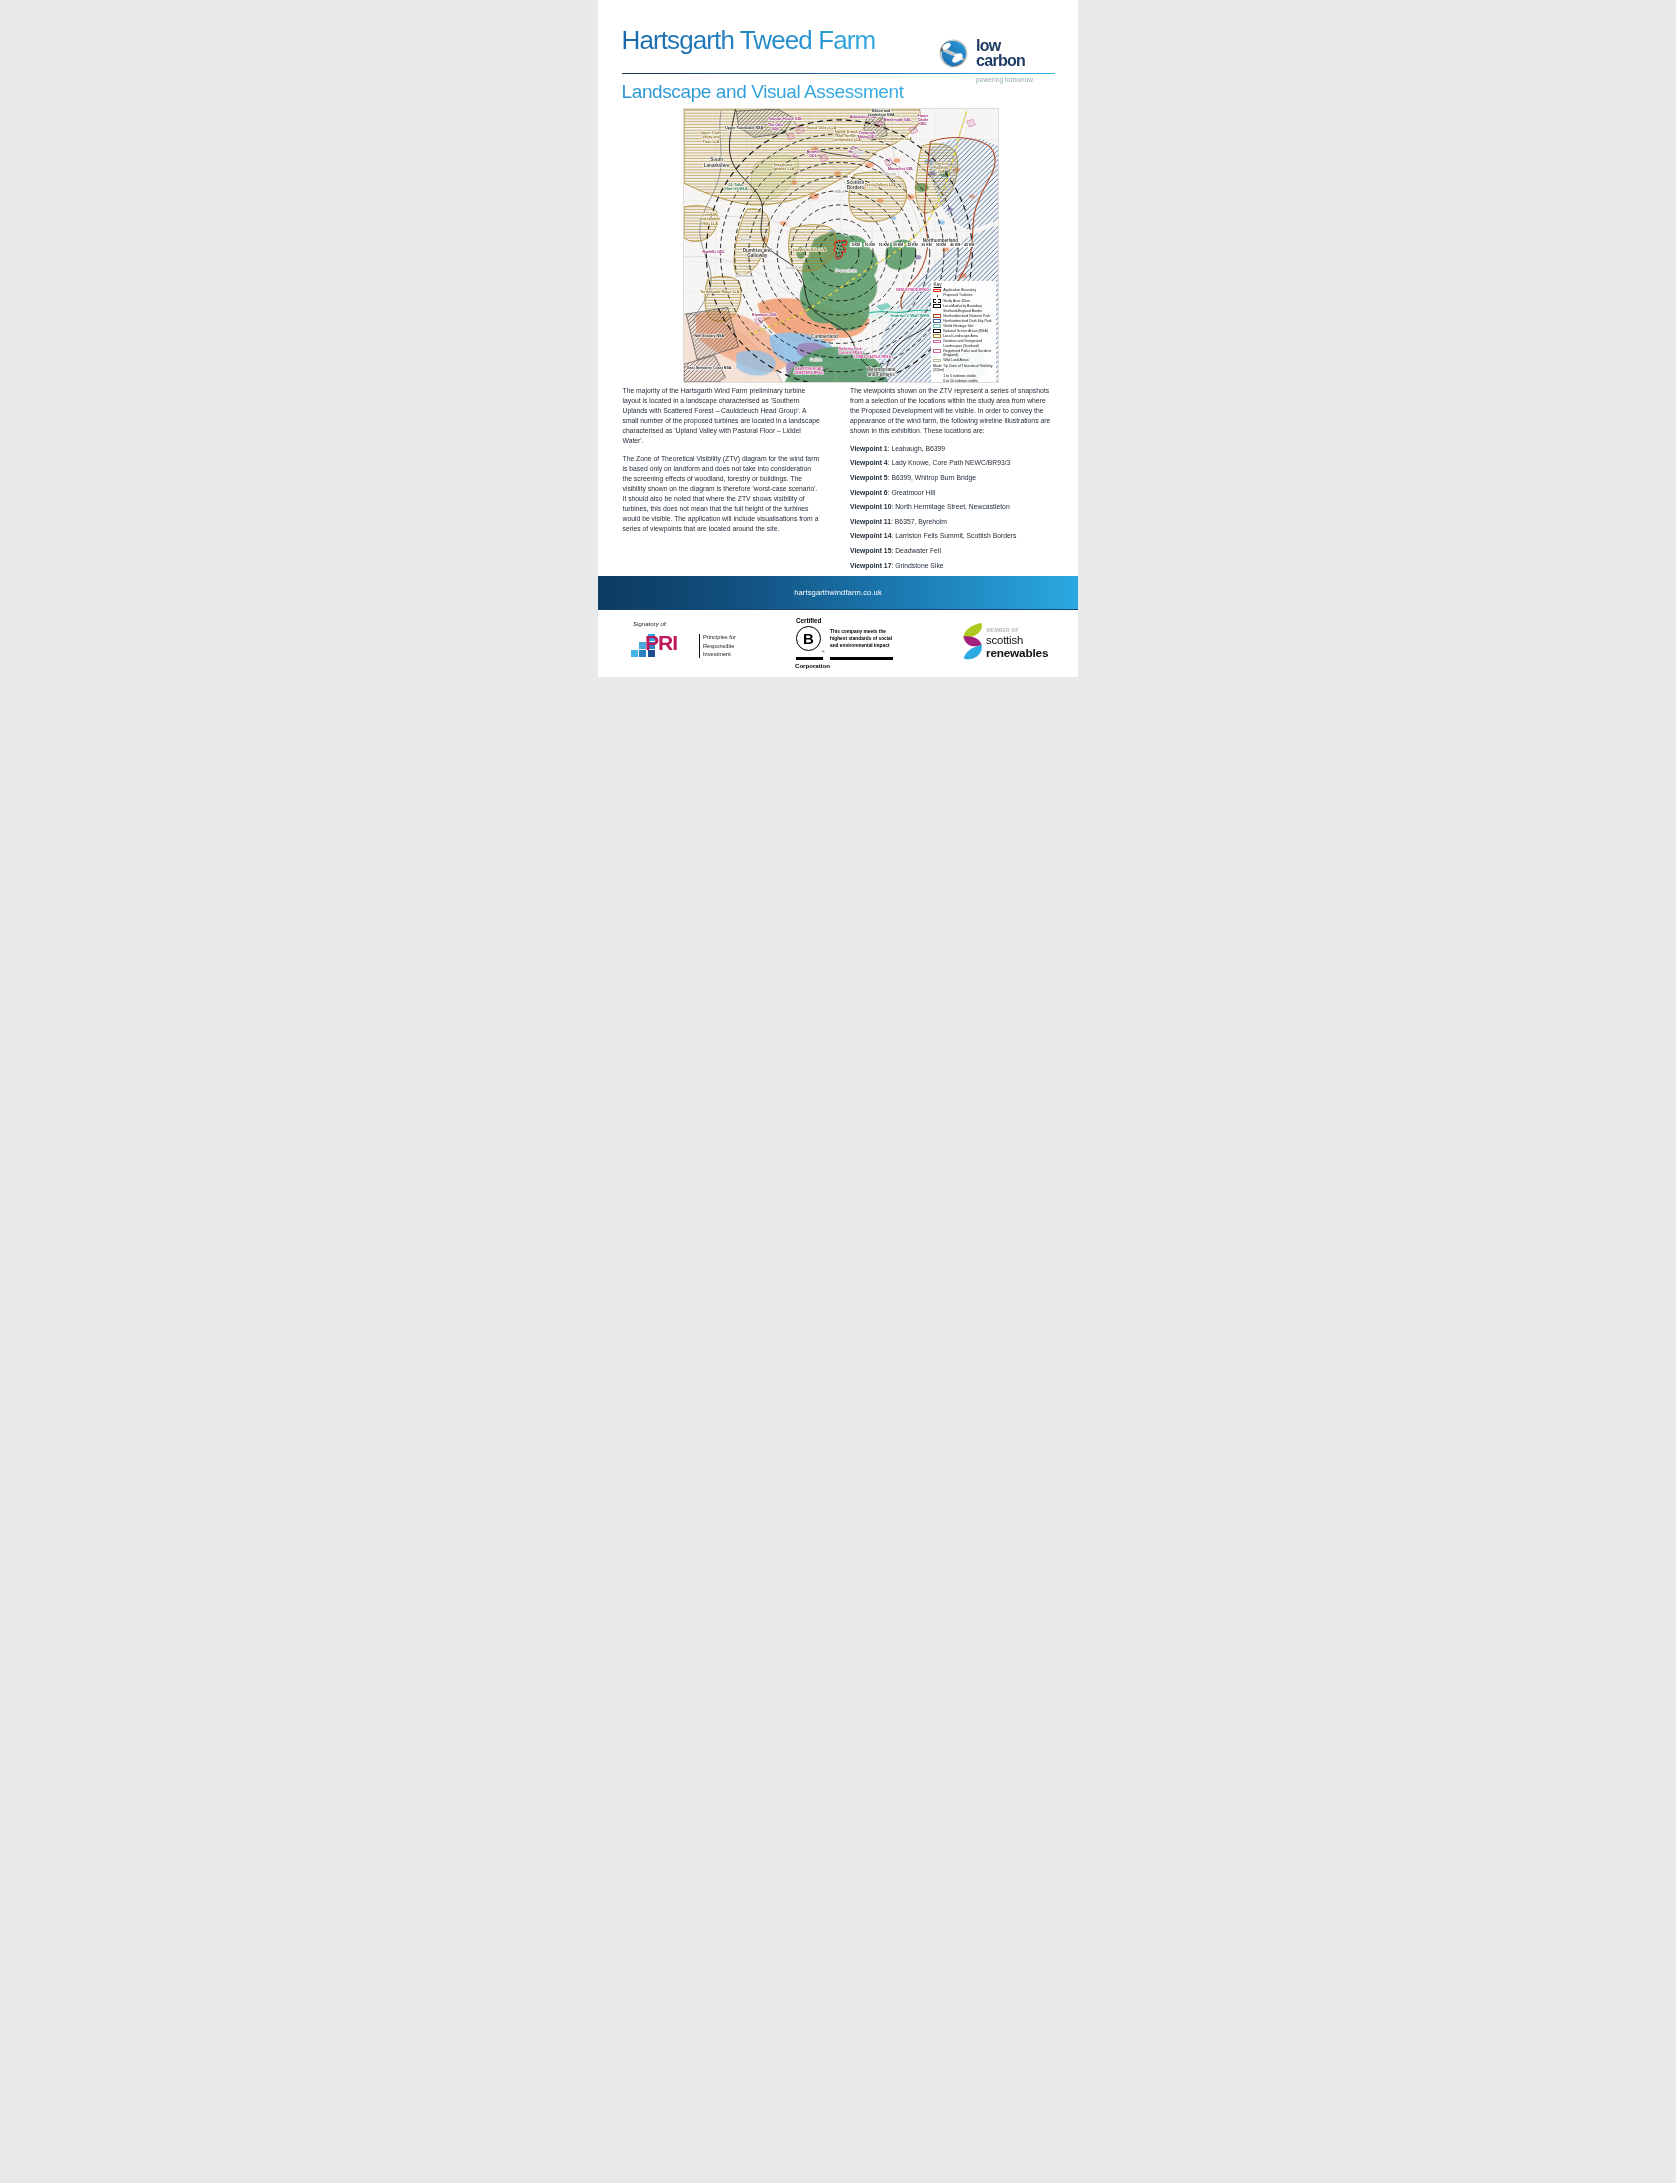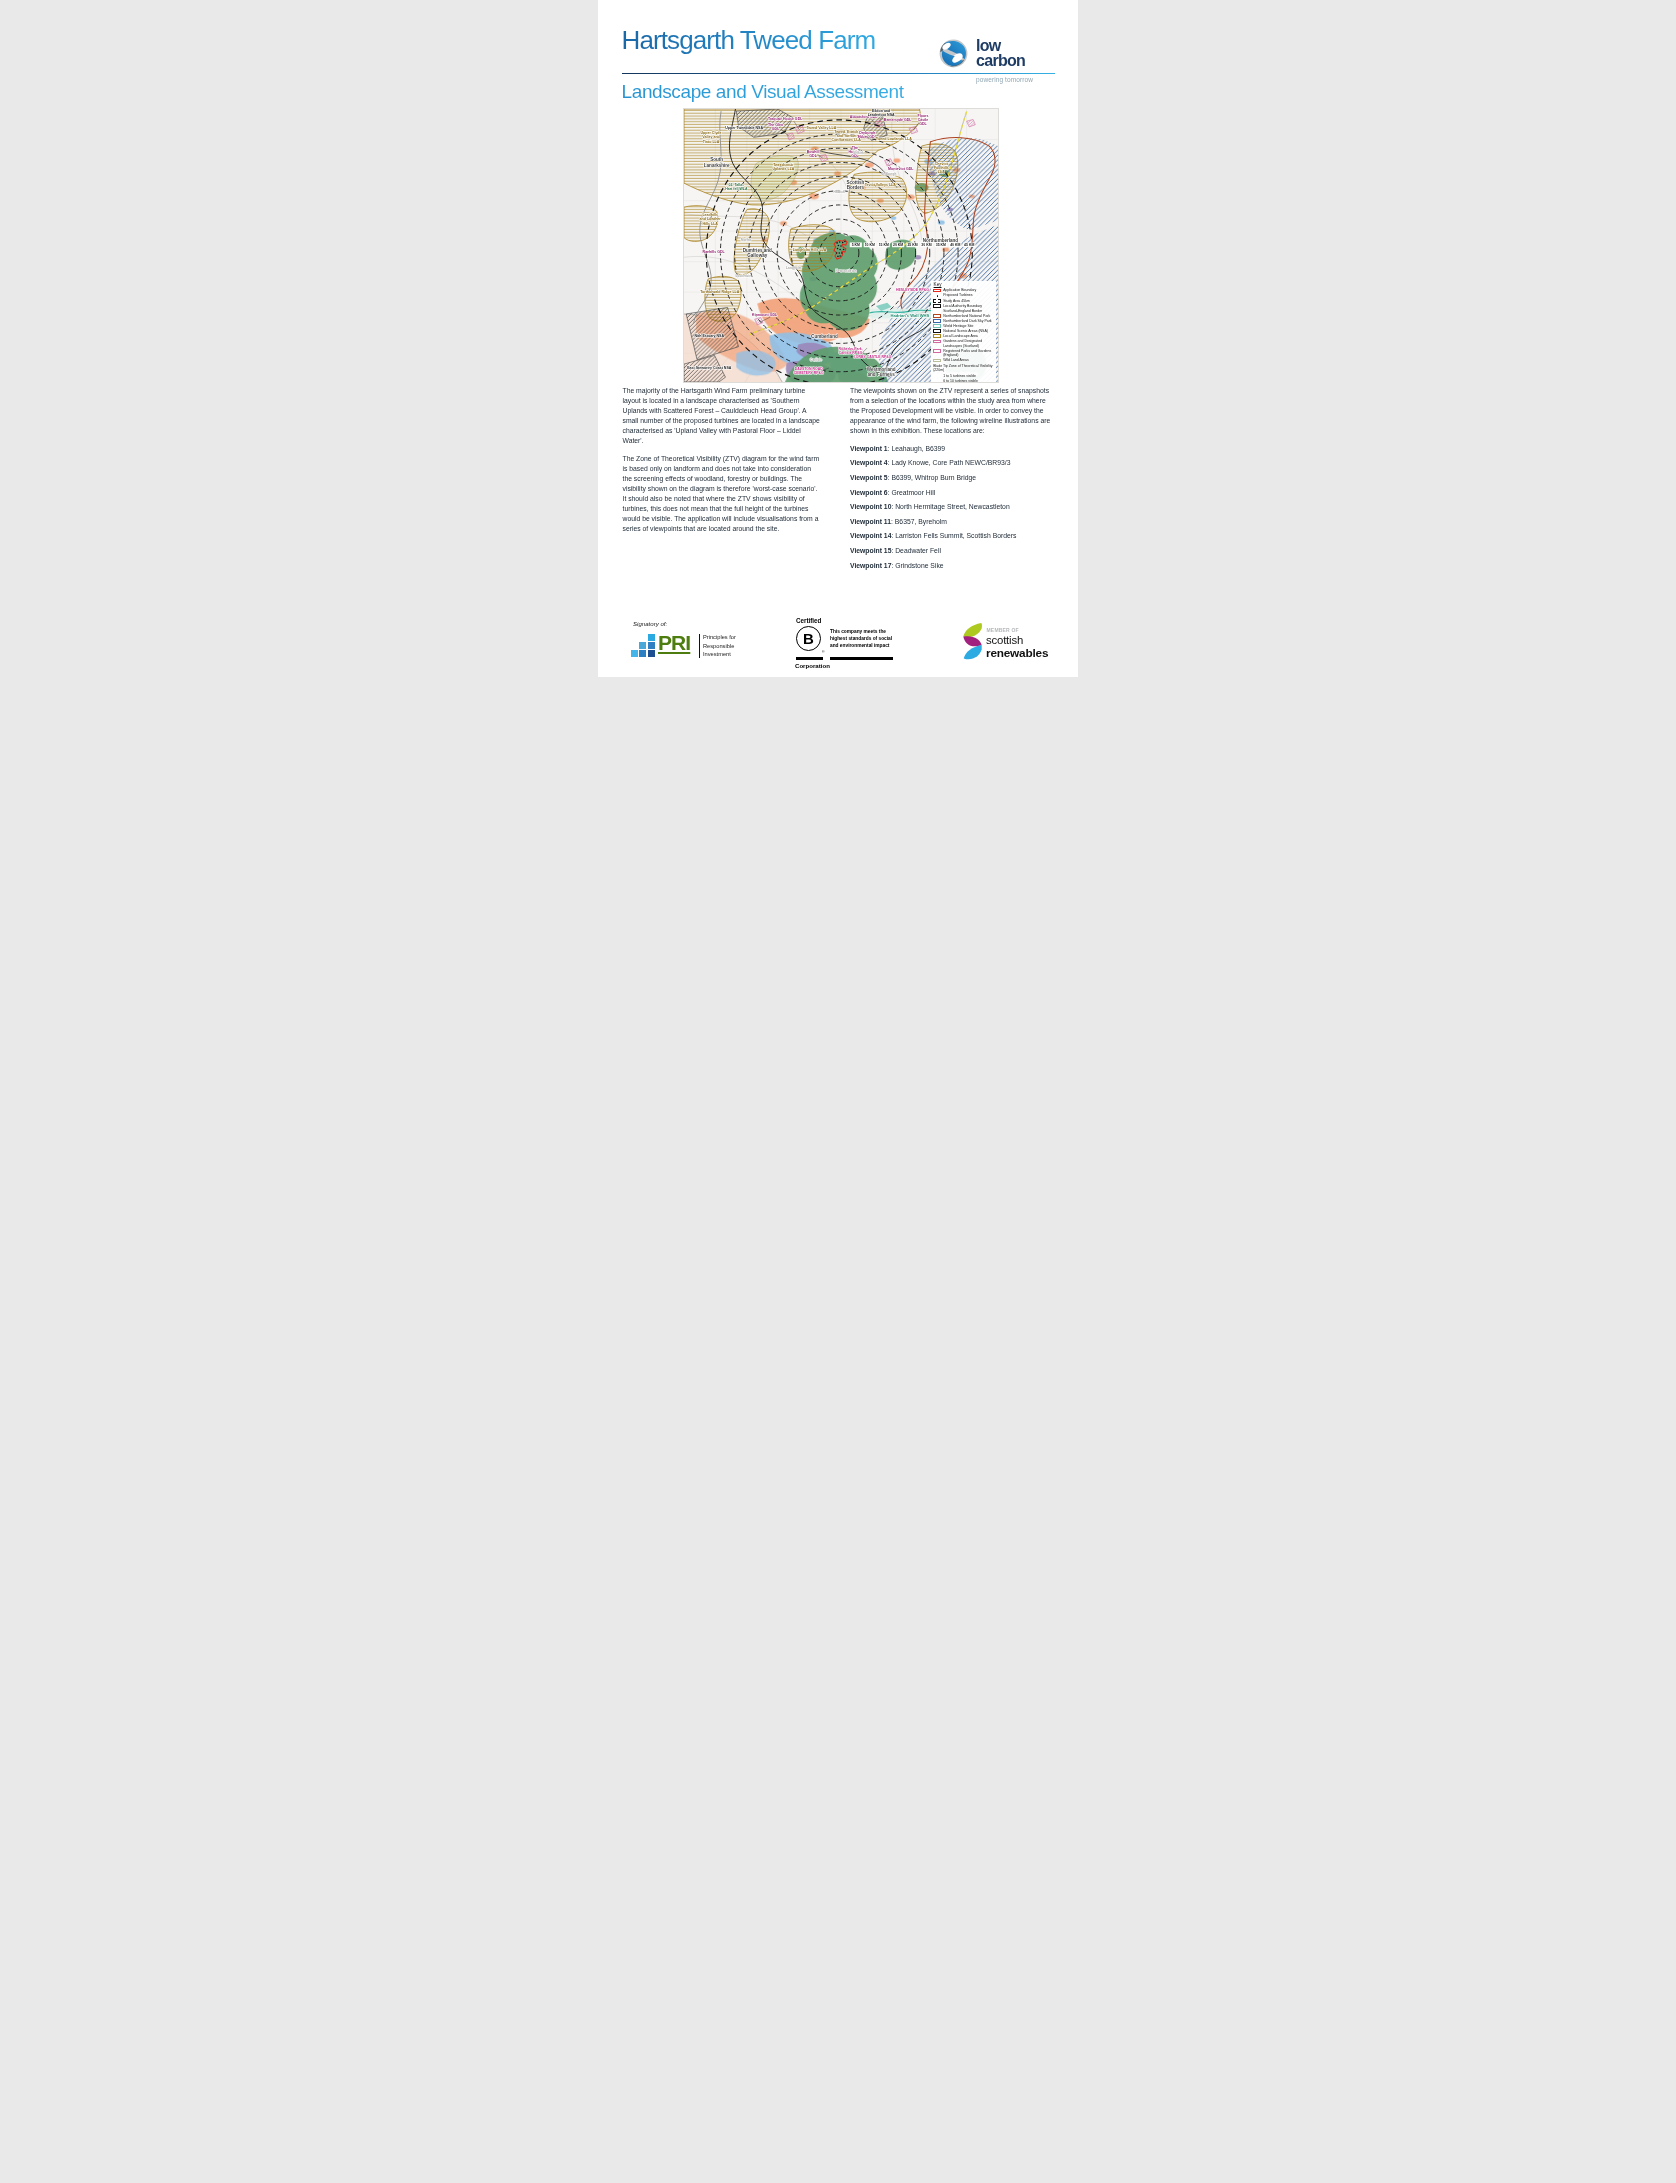--- a/index.html
+++ b/index.html
@@ -74,21 +74,21 @@
   .signatory{position:absolute;left:35px;top:620px;font-style:italic;font-size:6.1px;color:#1c1c1c;}
   .pri{position:absolute;left:33px;top:633px;height:27px;}
   .pri-squares{position:absolute;left:0;top:0.9px;width:24.5px;height:24.5px;}
   .pri-squares div{position:absolute;width:7px;height:7px;}
   .pri .s-c3r1{left:16.6px;top:0;background:#2baae2;}
   .pri .s-c2r2{left:8.3px;top:8.3px;background:#4aa8d8;}
   .pri .s-c3r2{left:16.6px;top:8.3px;background:#2f80c3;}
   .pri .s-c1r3{left:0;top:16.6px;background:#45b5e9;}
   .pri .s-c2r3{left:8.3px;top:16.6px;background:#2b7fc2;}
   .pri .s-c3r3{left:16.6px;top:16.6px;background:#1d4f91;}
-  .pri-word{position:absolute;left:27px;top:-1.7px;font-size:21px;font-weight:bold;letter-spacing:-0.9px;color:#4d7c0f;text-decoration:underline;}
+  .pri-word{position:absolute;left:14px;top:-1.7px;font-size:21px;font-weight:bold;letter-spacing:-0.9px;color:#be185d;}
   .pri-div{position:absolute;left:68px;top:0.9px;width:0.9px;height:24.5px;background:#111;}
   .pri-tag{position:absolute;left:72px;top:0.4px;font-size:5.7px;line-height:8.3px;color:#222;white-space:nowrap;}
 
   .bcorp{position:absolute;left:197px;top:617px;width:100px;height:57px;color:#000;}
   .bc-cert{position:absolute;left:0.9px;top:0;font-weight:bold;font-size:6.3px;}
   .bc-circle{position:absolute;left:0.9px;top:8.7px;width:23px;height:23px;border:1.7px solid #000;border-radius:50%;
     display:flex;align-items:center;justify-content:center;font-weight:bold;font-size:15px;background:#fff;}
   .bc-r{position:absolute;left:27px;top:33px;font-size:3.5px;}
   .bc-bar1{position:absolute;left:0.9px;top:40px;width:27px;height:2.6px;background:#000;}
   .bc-corp{position:absolute;left:0px;top:45px;font-weight:bold;font-size:6.1px;}
@@ -490,20 +490,23 @@
         <p class="vp"><strong>Viewpoint 5</strong>: B6399, Whitrop Burn Bridge</p>
         <p class="vp"><strong>Viewpoint 6</strong>: Greatmoor Hill</p>
         <p class="vp"><strong>Viewpoint 10</strong>: North Hermitage Street, Newcastleton</p>
         <p class="vp"><strong>Viewpoint 11</strong>: B6357, Byreholm</p>
         <p class="vp"><strong>Viewpoint 14</strong>: Larriston Fells Summit, Scottish Borders</p>
         <p class="vp"><strong>Viewpoint 15</strong>: Deadwater Fell</p>
         <p class="vp"><strong>Viewpoint 17</strong>: Grindstone Sike</p>
       </div>
   </div>
 
+  <div class="footer-bar">
+    <a href="#">hartsgarthwindfarm.co.uk</a>
+  </div>
 
   <div class="signatory">Signatory of:</div>
 
   <div class="pri">
     <div class="pri-squares">
       <div class="s-c3r1"></div>
         <div class="s-c2r2"></div>
         <div class="s-c3r2"></div>
       <div class="s-c1r3"></div>
         <div class="s-c2r3"></div>

